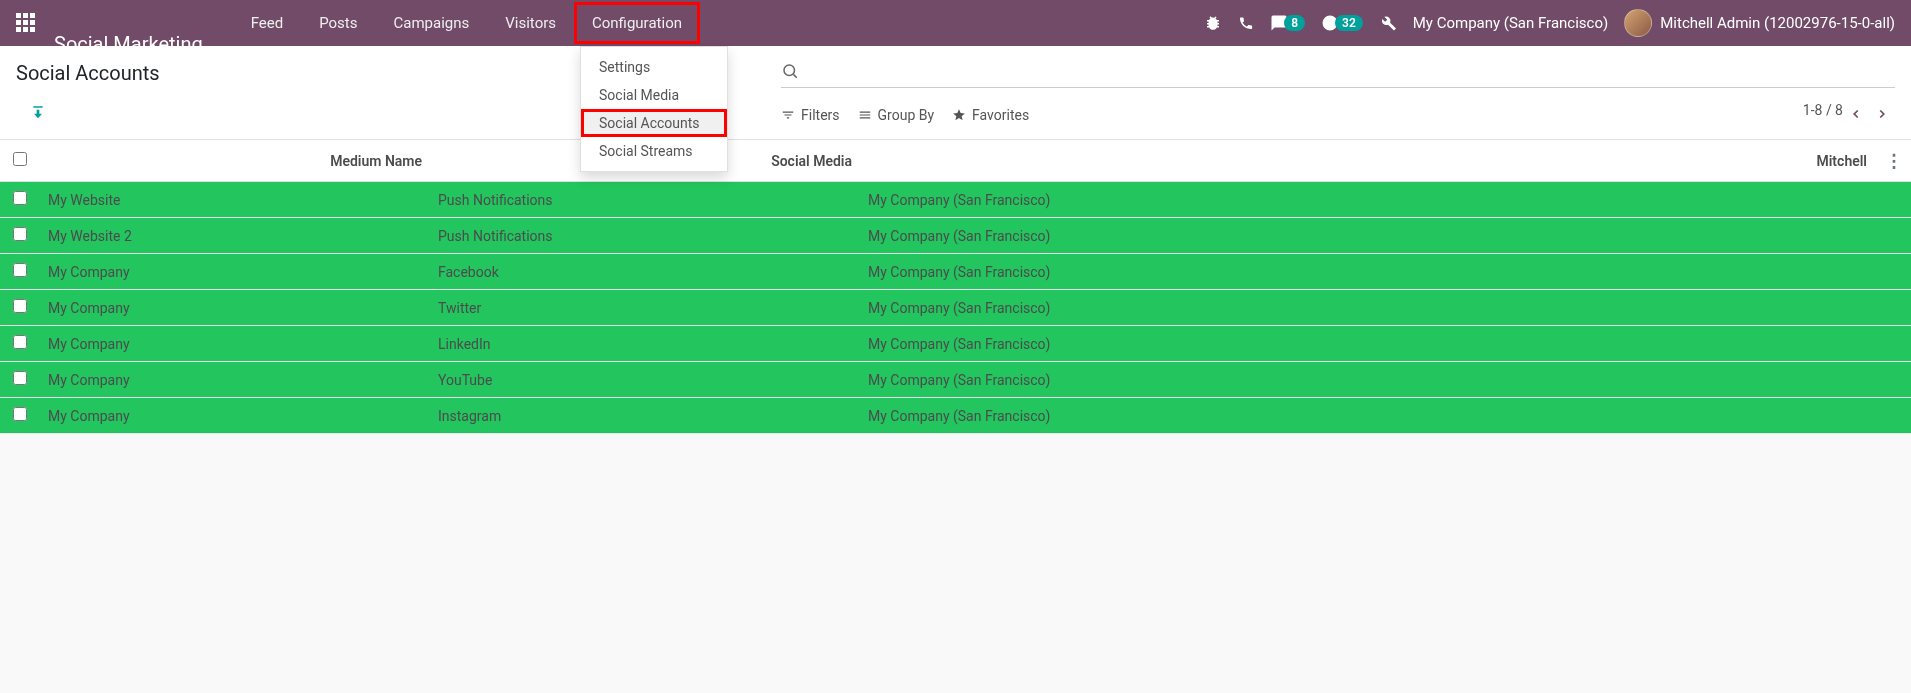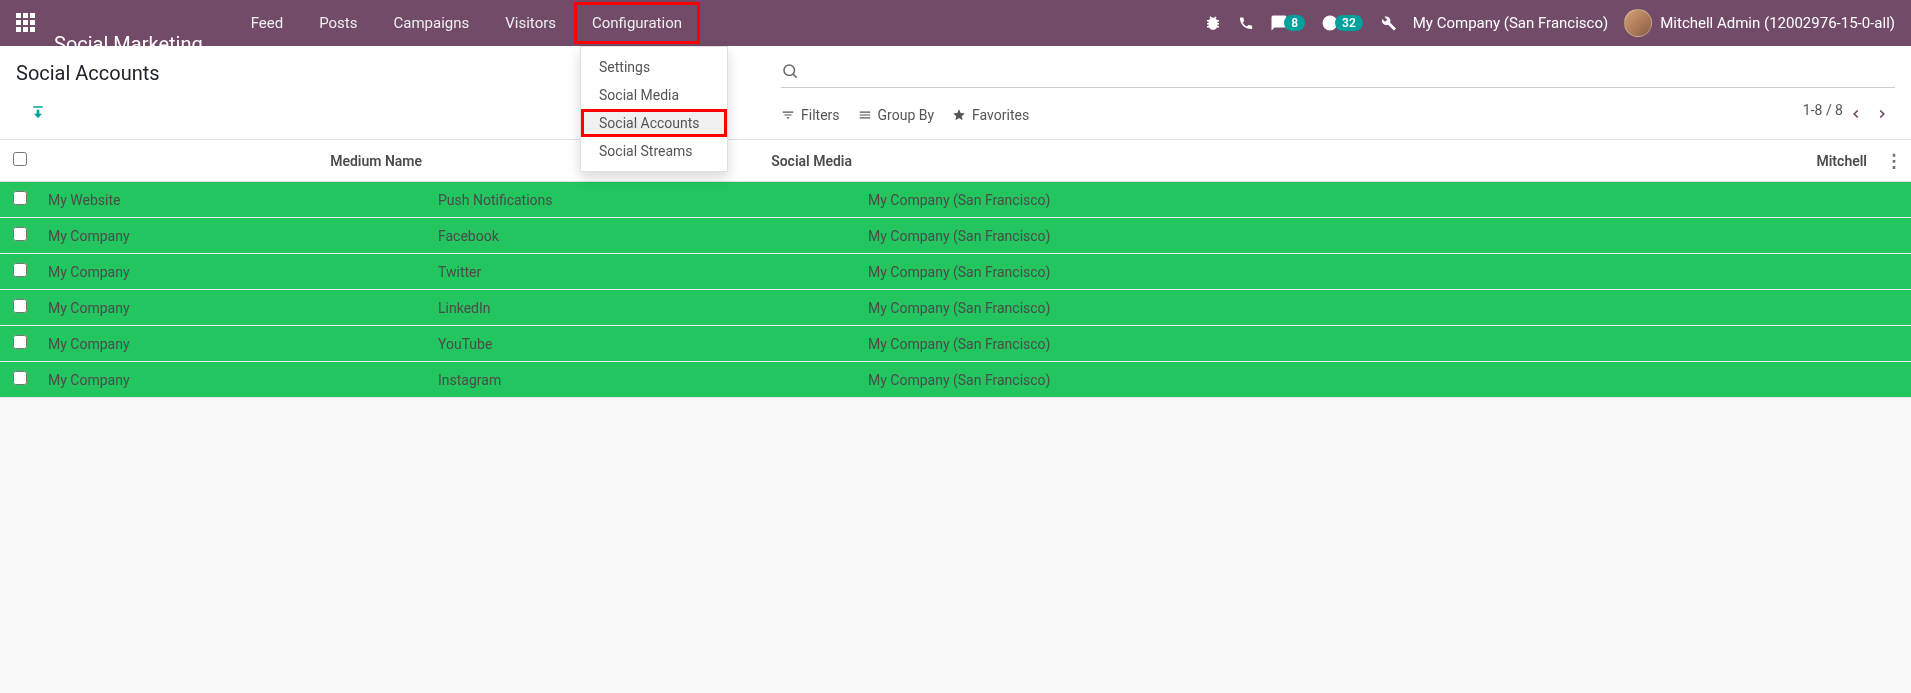--- a/index.html
+++ b/index.html
@@ -201,20 +201,27 @@
     <tbody id="table-body">
         <tr>
           <td class="col-check"><input type="checkbox" style=""></td>
           <td class="col-medium">My Website</td>
           <td class="col-social">Push Notifications</td>
           <td class="col-company">My Company (San Francisco)</td>
           <td class="col-opt"></td>
         </tr>
         <tr>
           <td class="col-check"><input type="checkbox" style=""></td>
+          <td class="col-medium">My Website 2</td>
+          <td class="col-social">Push Notifications</td>
+          <td class="col-company">My Company (San Francisco)</td>
+          <td class="col-opt"></td>
+        </tr>
+        <tr>
+          <td class="col-check"><input type="checkbox" style=""></td>
           <td class="col-medium">My Company</td>
           <td class="col-social">Facebook</td>
           <td class="col-company">My Company (San Francisco)</td>
           <td class="col-opt"></td>
         </tr>
         <tr>
           <td class="col-check"><input type="checkbox" style=""></td>
           <td class="col-medium">My Company</td>
           <td class="col-social">Twitter</td>
           <td class="col-company">My Company (San Francisco)</td>

